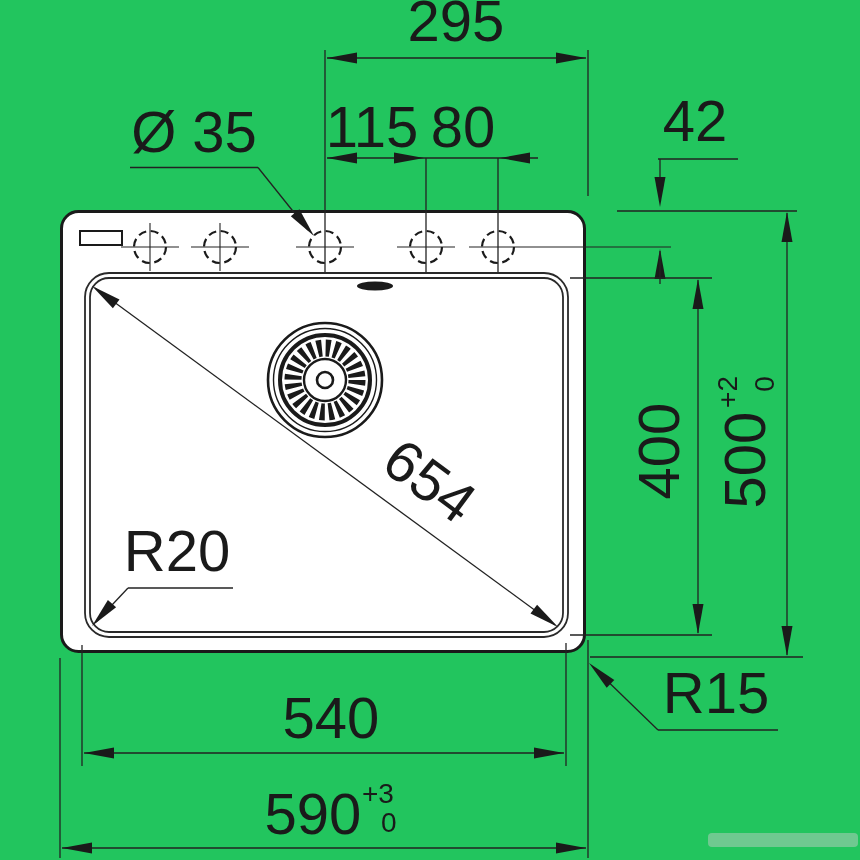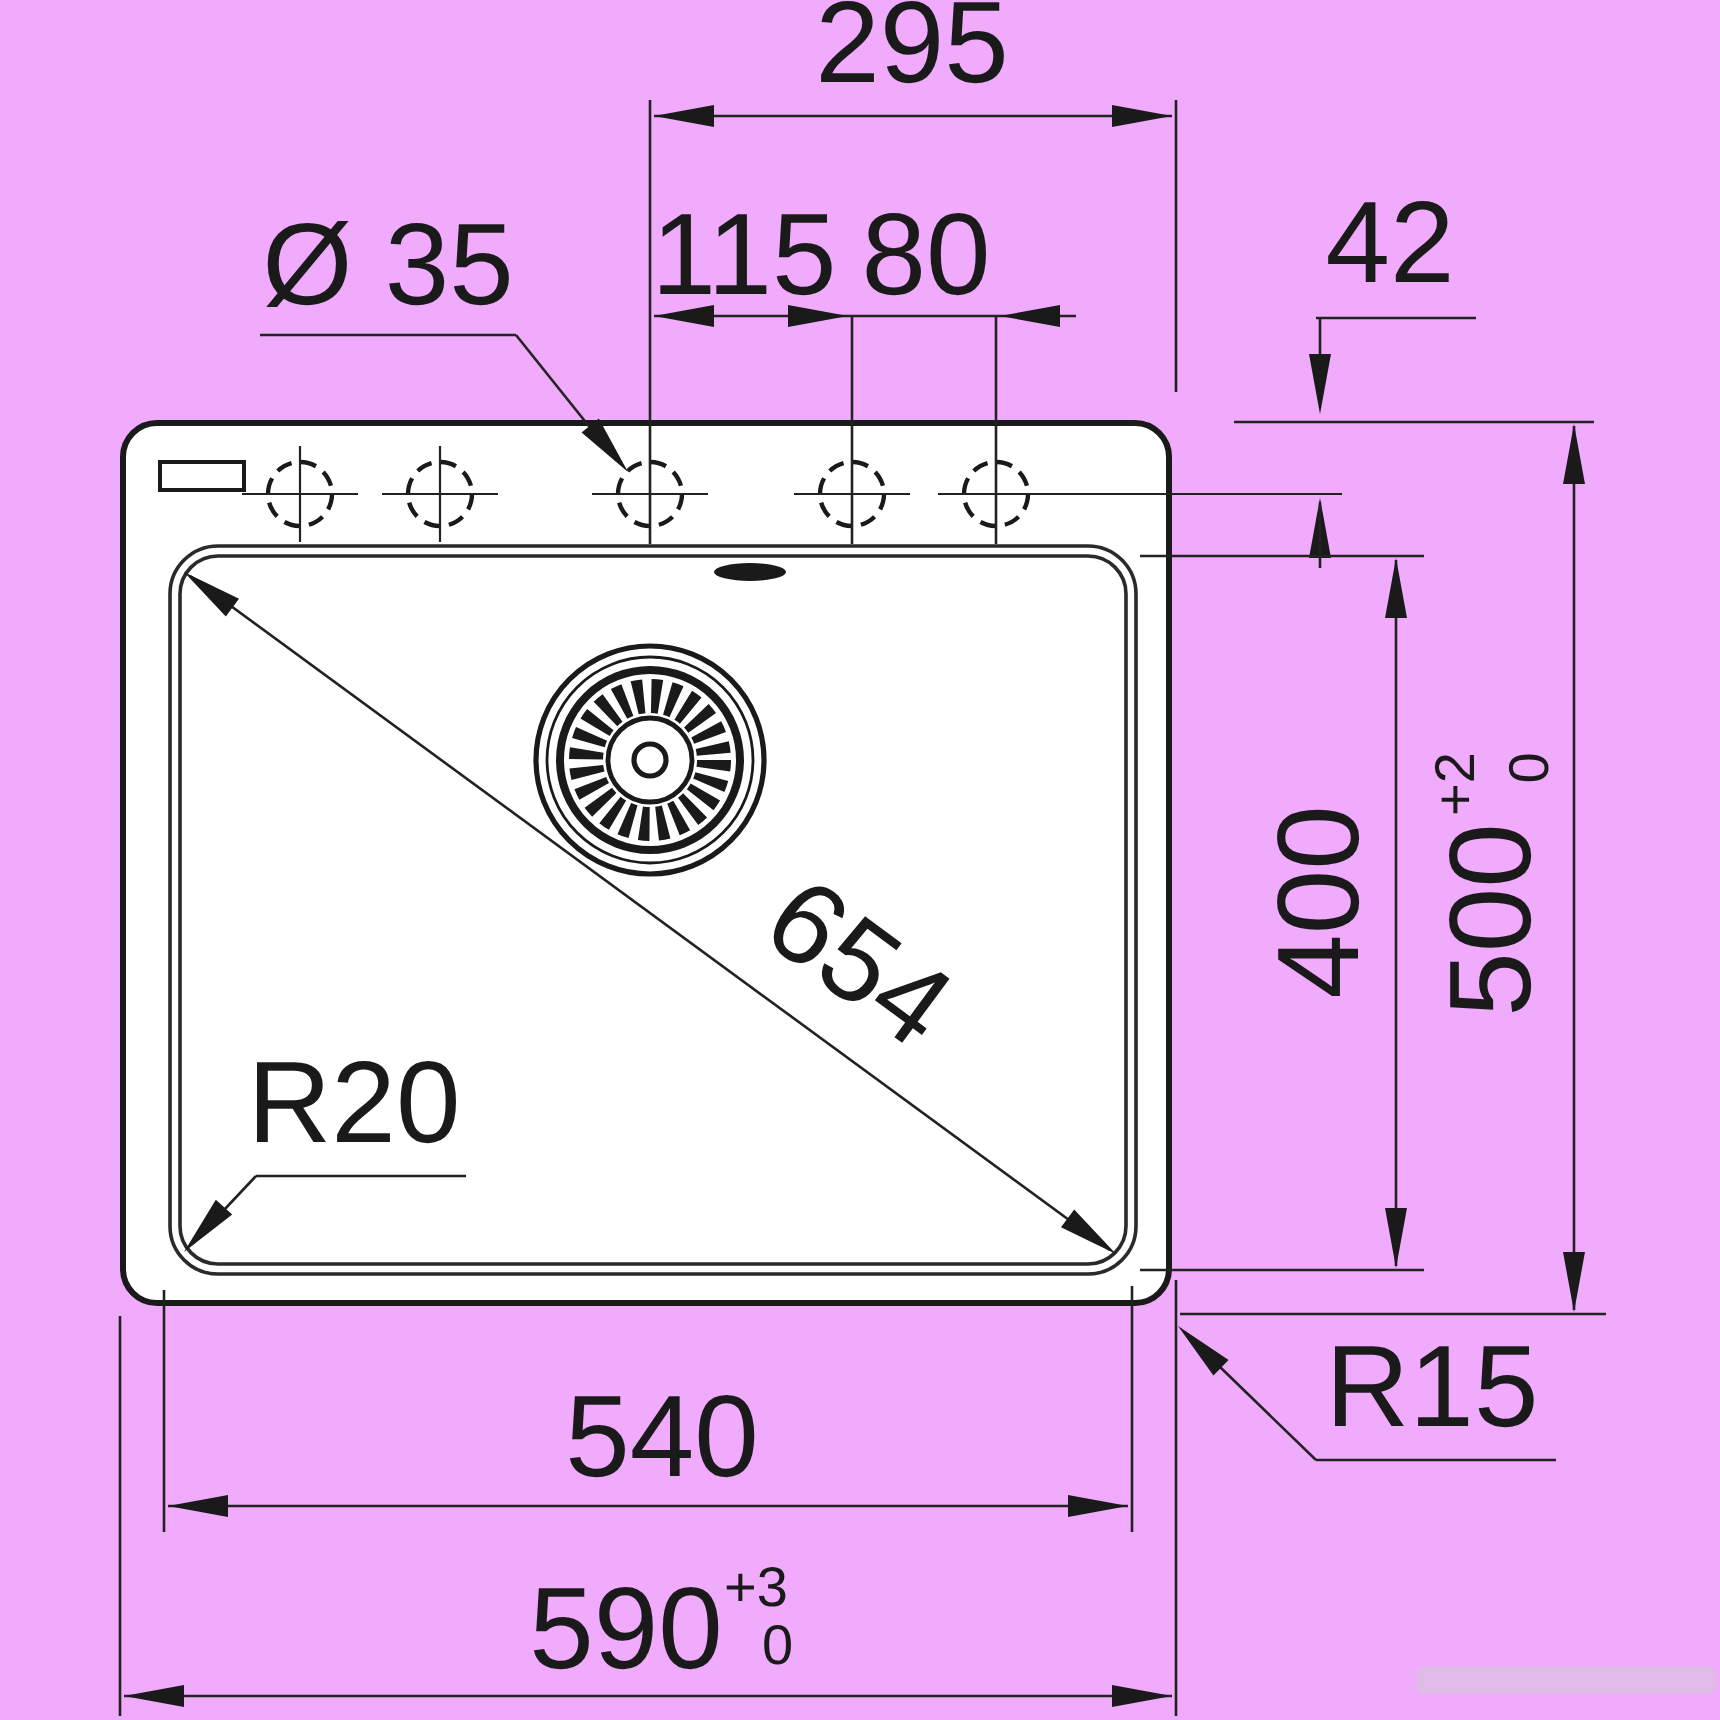--- a/index.html
+++ b/index.html
@@ -1,16 +1,16 @@
 <!DOCTYPE html>
 <html><head>
 <meta charset="utf-8">
 <style>
   html,body{margin:0;padding:0;background:#fff;}
-  .stage{position:relative;width:860px;height:860px;background:#f0abfc;overflow:hidden;}
+  .stage{position:relative;width:860px;height:860px;background:#22c55e;overflow:hidden;}
   svg{display:block;}
   
   .outline{stroke:#1a1a1a;stroke-width:3;fill:#fff;}
   .rim{stroke:#2a2a2a;stroke-width:1.8;fill:none;}
   .thin{stroke:#222;stroke-width:1.3;fill:none;}
   .cross{stroke:#222;stroke-width:1.1;fill:none;}
   .hole{stroke:#1a1a1a;stroke-width:2.2;fill:none;stroke-dasharray:8 4.6;}
   .logo{stroke:#1a1a1a;stroke-width:2;fill:none;}
   .drain{stroke:#1a1a1a;fill:none;}
   .teeth{stroke:#1a1a1a;fill:none;stroke-dasharray:4.6 3.8;}

